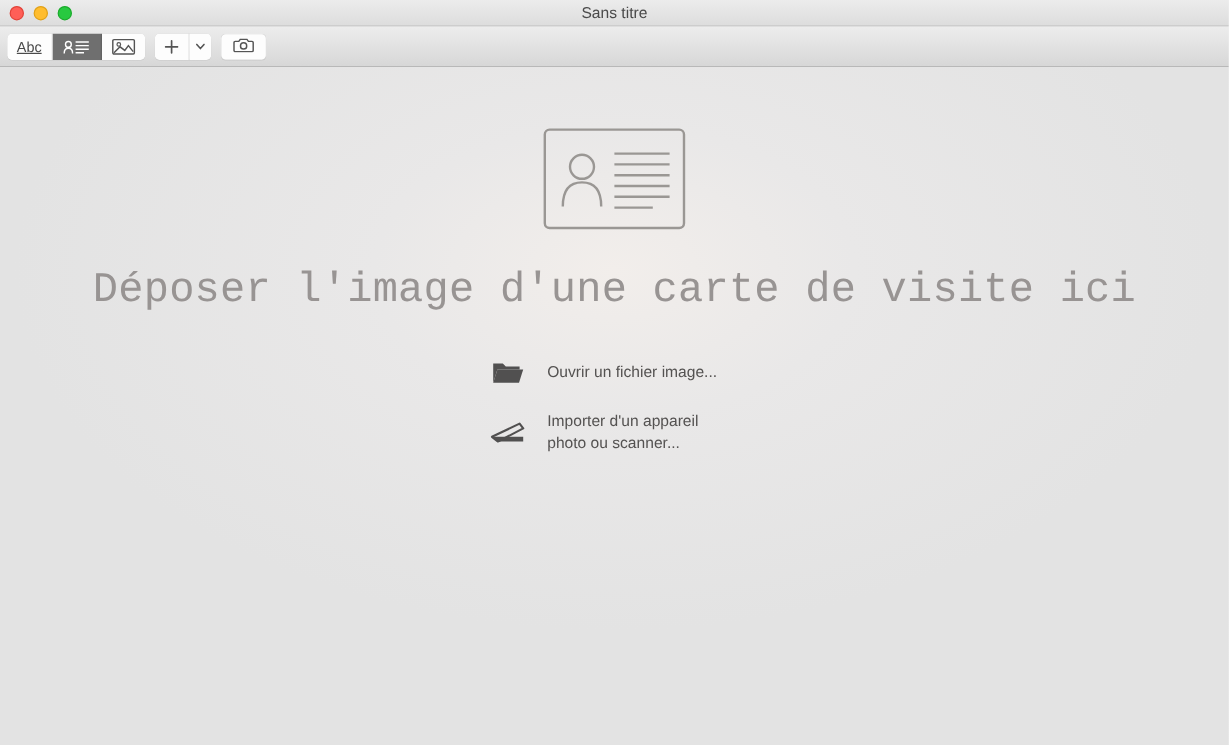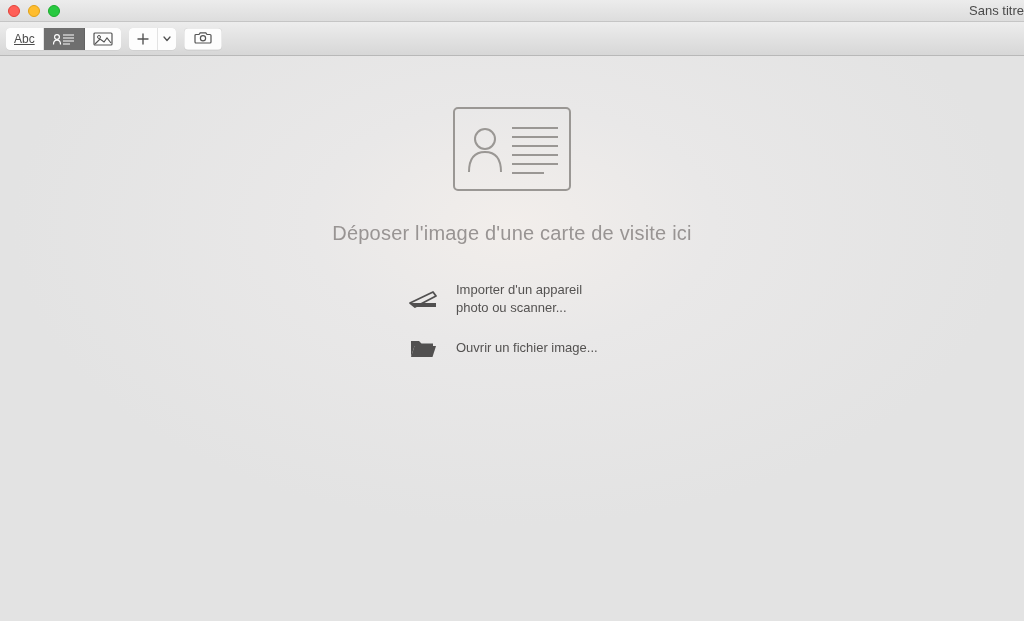--- a/index.html
+++ b/index.html
@@ -21,21 +21,21 @@
     gap: 8px;
     padding-left: 8px;
   }
   .tl { width: 12px; height: 12px; border-radius: 50%; }
   .tl.red { background: #ff5f57; border: 0.5px solid #e24238; }
   .tl.yellow { background: #ffbd2e; border: 0.5px solid #e1a116; }
   .tl.green { background: #28c940; border: 0.5px solid #1aab2b; }
   .titlebar-title {
     position: absolute;
     left: 0; right: 0;
-    text-align: right;
+    text-align: center;
     font-size: 13px;
     color: #4a4a4a;
     pointer-events: none;
   }
 
   
   .toolbar {
     height: 34px;
     background: linear-gradient(#ededed, #d7d7d7);
     border-bottom: 1px solid #b8b8b8;
@@ -98,25 +98,26 @@
     margin-top: 50px;
     width: 120px;
     height: 86px;
     display: flex;
     align-items: center;
     justify-content: center;
   }
 
   .headline {
     margin-top: 30px;
-    font-size: 20px;
+    font-size: 35px;
     font-weight: 300;
     color: #989493;
     letter-spacing: 0.2px;
     text-align: center;
+    font-family: Liberation Mono, monospace;
   }
 
   .actions {
     margin-top: 36px;
     display: flex;
     flex-direction: column;
     gap: 20px;
   }
   .action-row {
     display: flex;
@@ -233,35 +234,35 @@
       <line x1="60" y1="67" x2="92" y2="67" stroke="#9a9794" stroke-width="2"></line>
     </svg>
   </div>
 
   <div class="headline">Déposer l'image d'une carte de visite ici</div>
 
   <div class="actions">
 
     <div class="action-row">
       <div class="action-icon">
+        <svg width="28" height="22" viewBox="0 0 28 22">
+          <path d="M2 4 H10 L12.5 6.5 H24 V9 H5.5 L2 20 V4 Z" fill="#515050"></path>
+          <path d="M5.5 9 H27 L23.5 20 H2 Z" fill="#515050"></path>
+        </svg>
+      </div>
+      <div class="action-label">Ouvrir un fichier image...</div>
+    </div>
+
+    <div class="action-row">
+      <div class="action-icon">
         <svg width="30" height="18" viewBox="0 0 30 18">
           <path d="M2 13 L25 2 L28 6 L7 17 Z" fill="none" stroke="#515050" stroke-width="1.8" stroke-linejoin="round"></path>
           <path d="M2 13 L7 17 L28 17 L28 13 Z" fill="#515050"></path>
         </svg>
       </div>
       <div class="action-label">Importer d'un appareil photo ou scanner...</div>
     </div>
 
-    <div class="action-row">
-      <div class="action-icon">
-        <svg width="28" height="22" viewBox="0 0 28 22">
-          <path d="M2 4 H10 L12.5 6.5 H24 V9 H5.5 L2 20 V4 Z" fill="#515050"></path>
-          <path d="M5.5 9 H27 L23.5 20 H2 Z" fill="#515050"></path>
-        </svg>
-      </div>
-      <div class="action-label">Ouvrir un fichier image...</div>
-    </div>
-
 
   </div>
 
 
 </div>
 
 </body></html>

